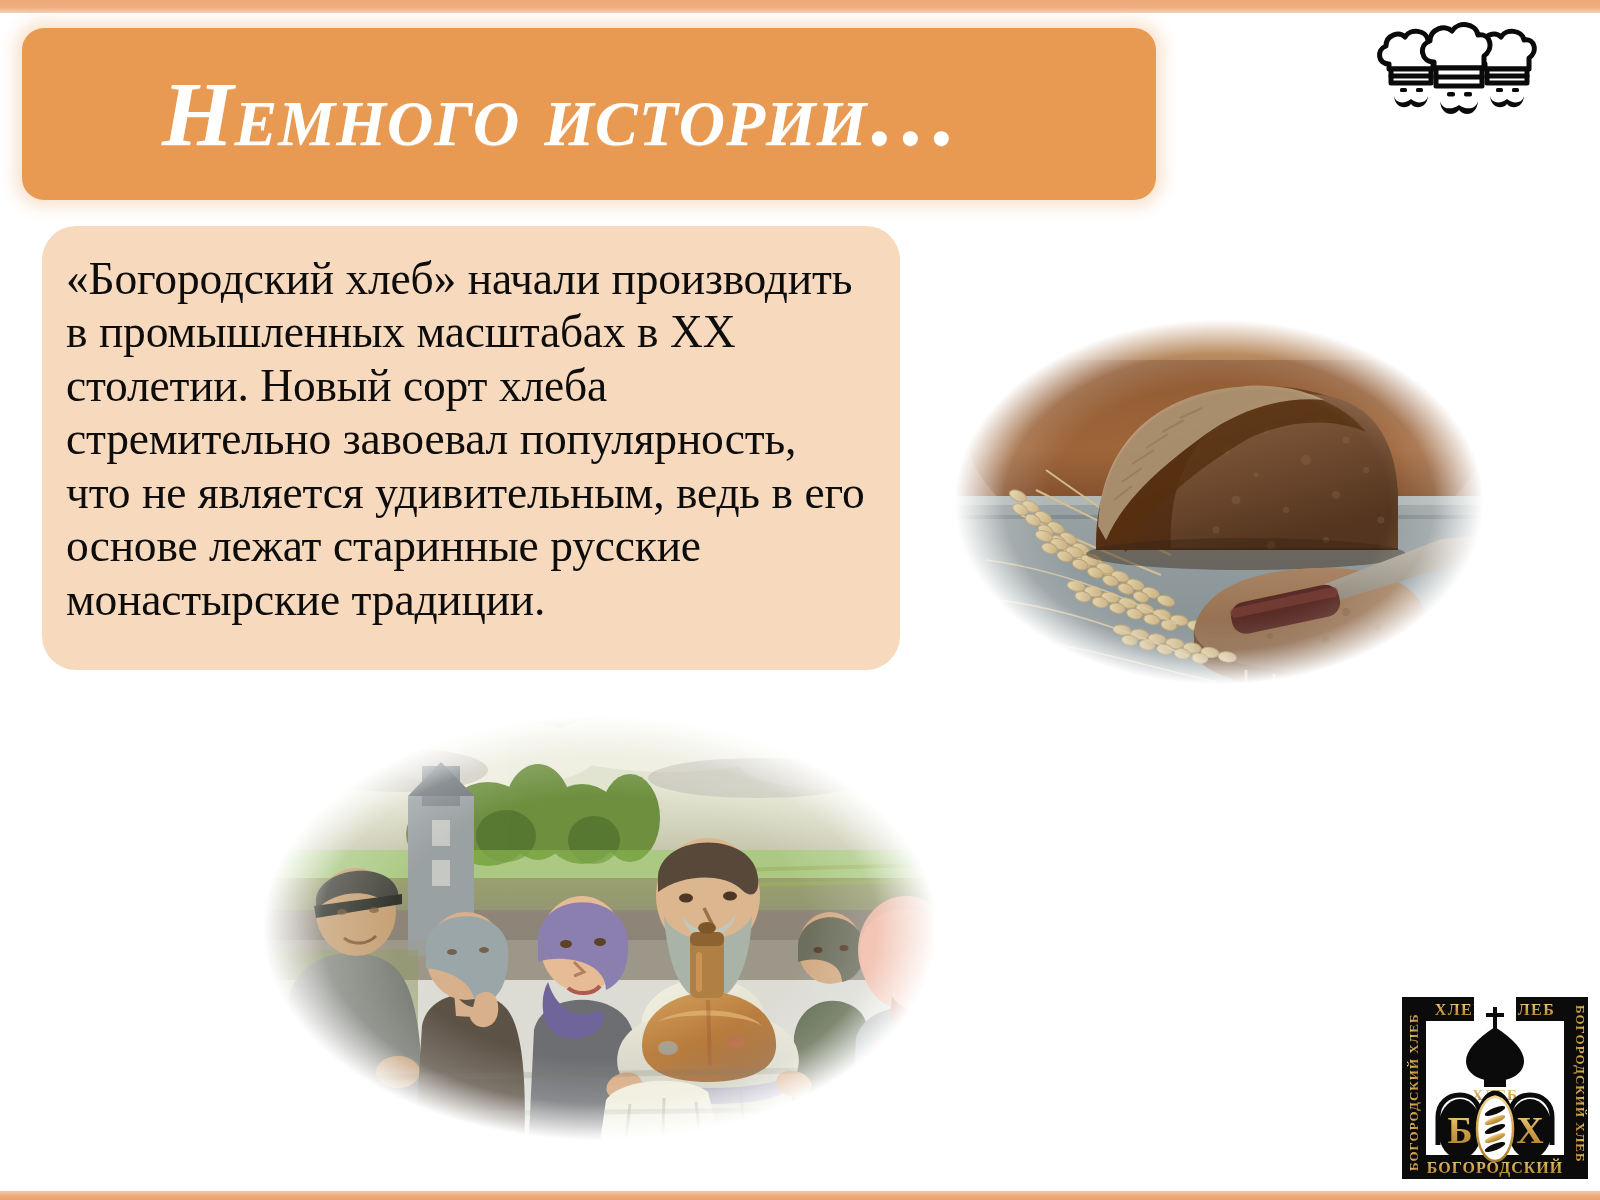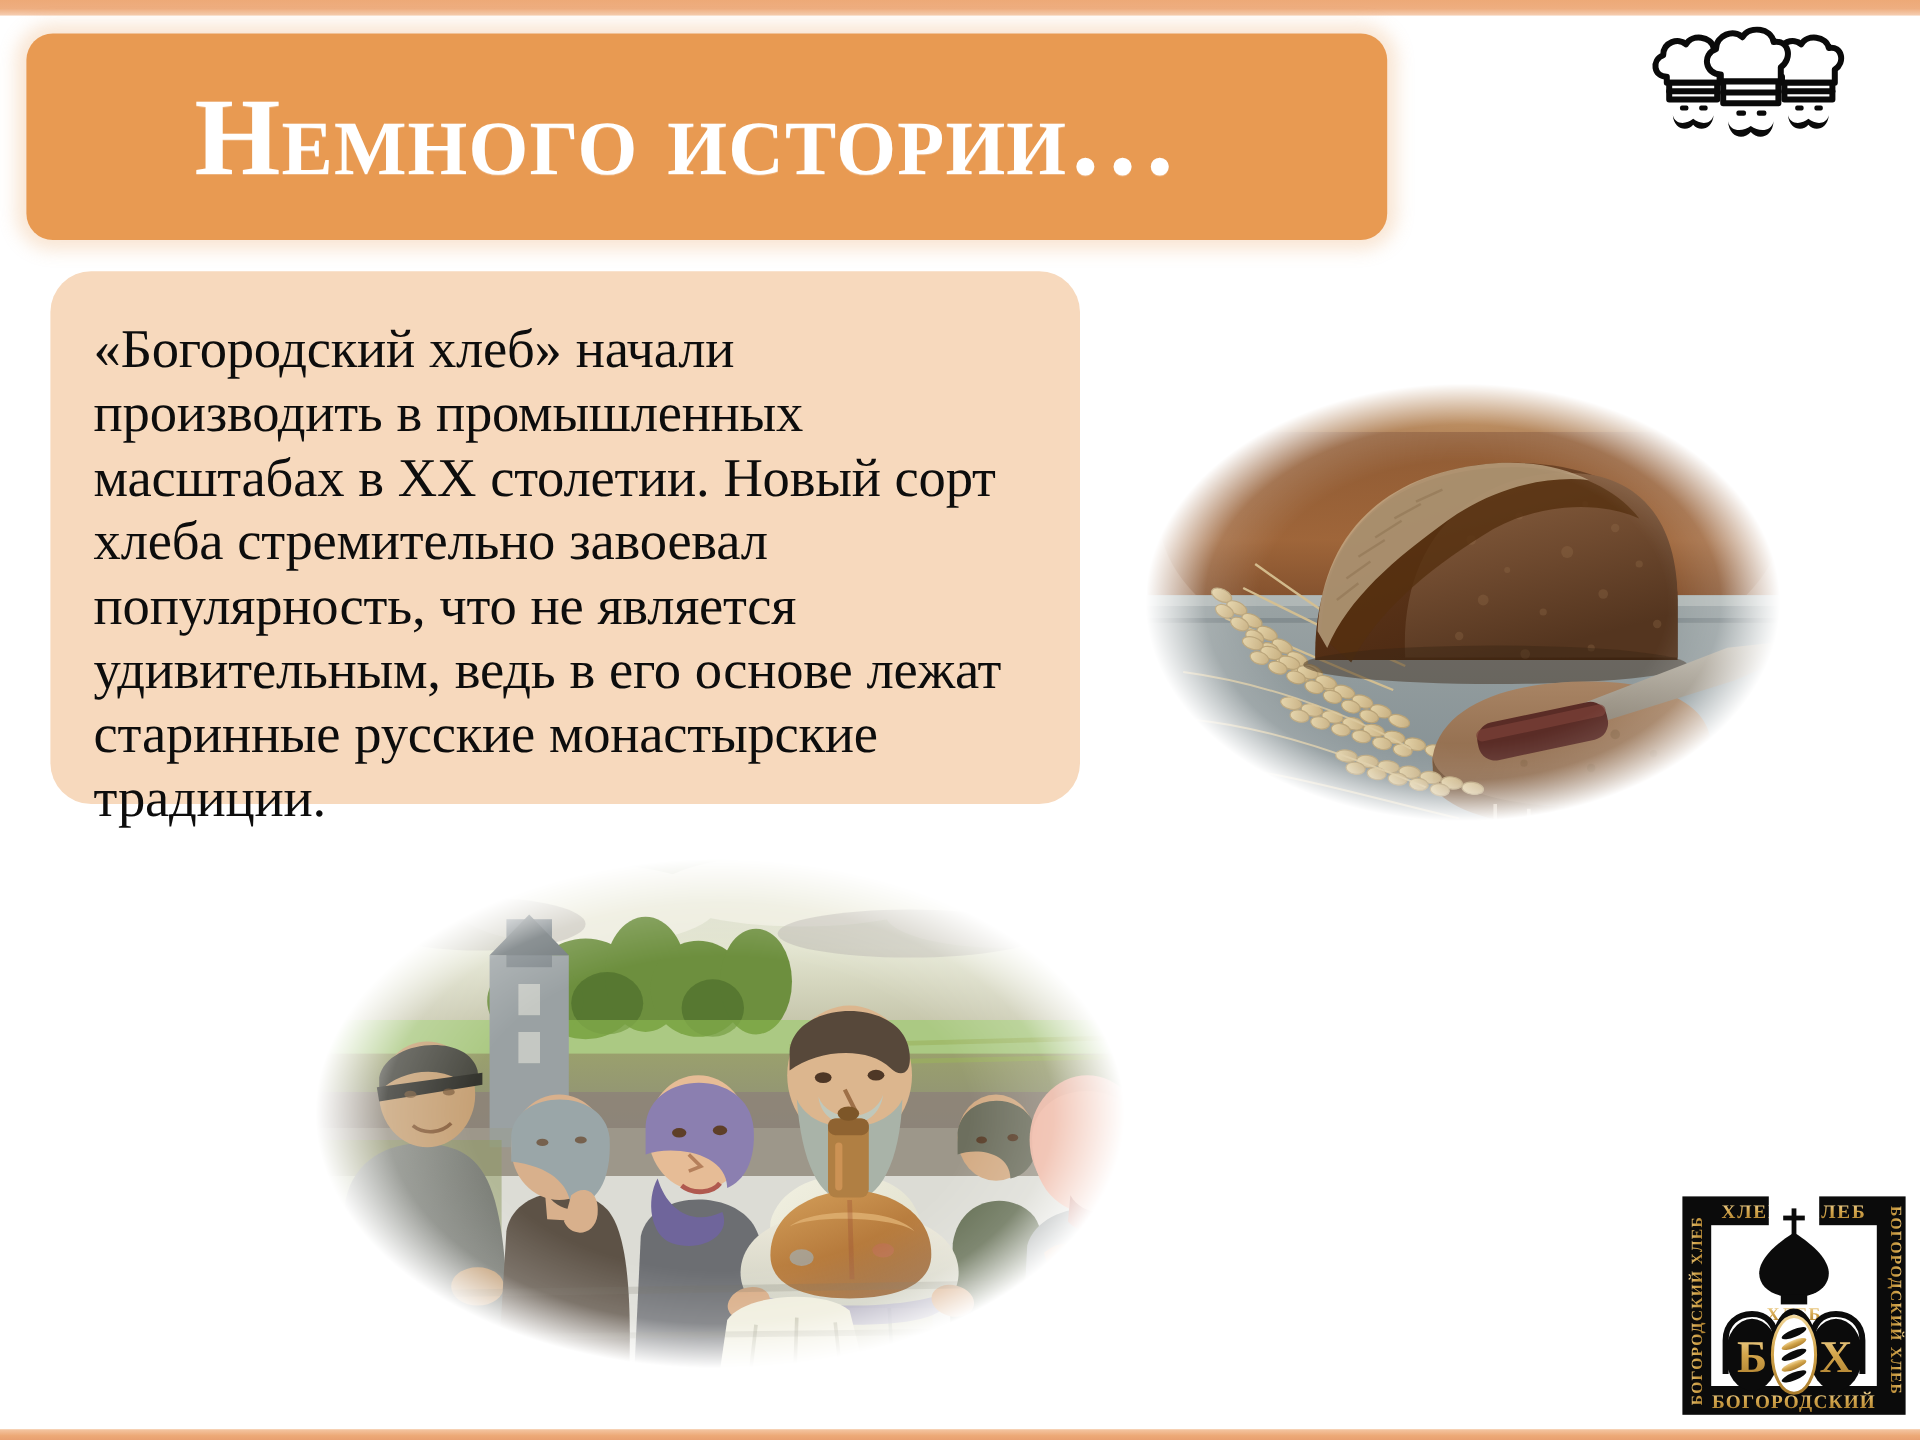--- a/index.html
+++ b/index.html
@@ -35,20 +35,21 @@
     color:#ffffff;
     font-family:"Liberation Serif", serif;
     font-weight:bold;
     font-size:92px;
     line-height:1;
     font-variant:small-caps;
     letter-spacing:1px;
     margin-left:140px;
     white-space:nowrap;
     text-shadow:0 1px 0 rgba(255,255,255,.25);
+    font-style:italic;
   }
 
   
   .chef-hats{
     position:absolute;left:1372px;top:22px;width:170px;height:96px;
   }
 
   
   .text-panel{
     position:absolute;left:42px;top:226px;width:858px;height:444px;
@@ -57,21 +58,21 @@
     box-sizing:border-box;
     padding:26px 34px 20px 24px;
   }
   .body-text{
     font-family:"Liberation Serif", serif;
     font-size:45.5px;
     line-height:1.175;
     color:#0d0d0d;
     letter-spacing:-0.2px;
     word-spacing:0.5px;
-    margin:12px;
+    margin:0;
   }
 
   
   .photo-bread{
     position:absolute;left:926px;top:300px;width:586px;height:404px;
     border-radius:50%;
     overflow:hidden;
     -webkit-mask-image:radial-gradient(ellipse 47% 47% at 50% 50%, #000 62%, rgba(0,0,0,.85) 78%, rgba(0,0,0,0) 96%);
     mask-image:radial-gradient(ellipse 47% 47% at 50% 50%, #000 62%, rgba(0,0,0,.85) 78%, rgba(0,0,0,0) 96%);
   }

